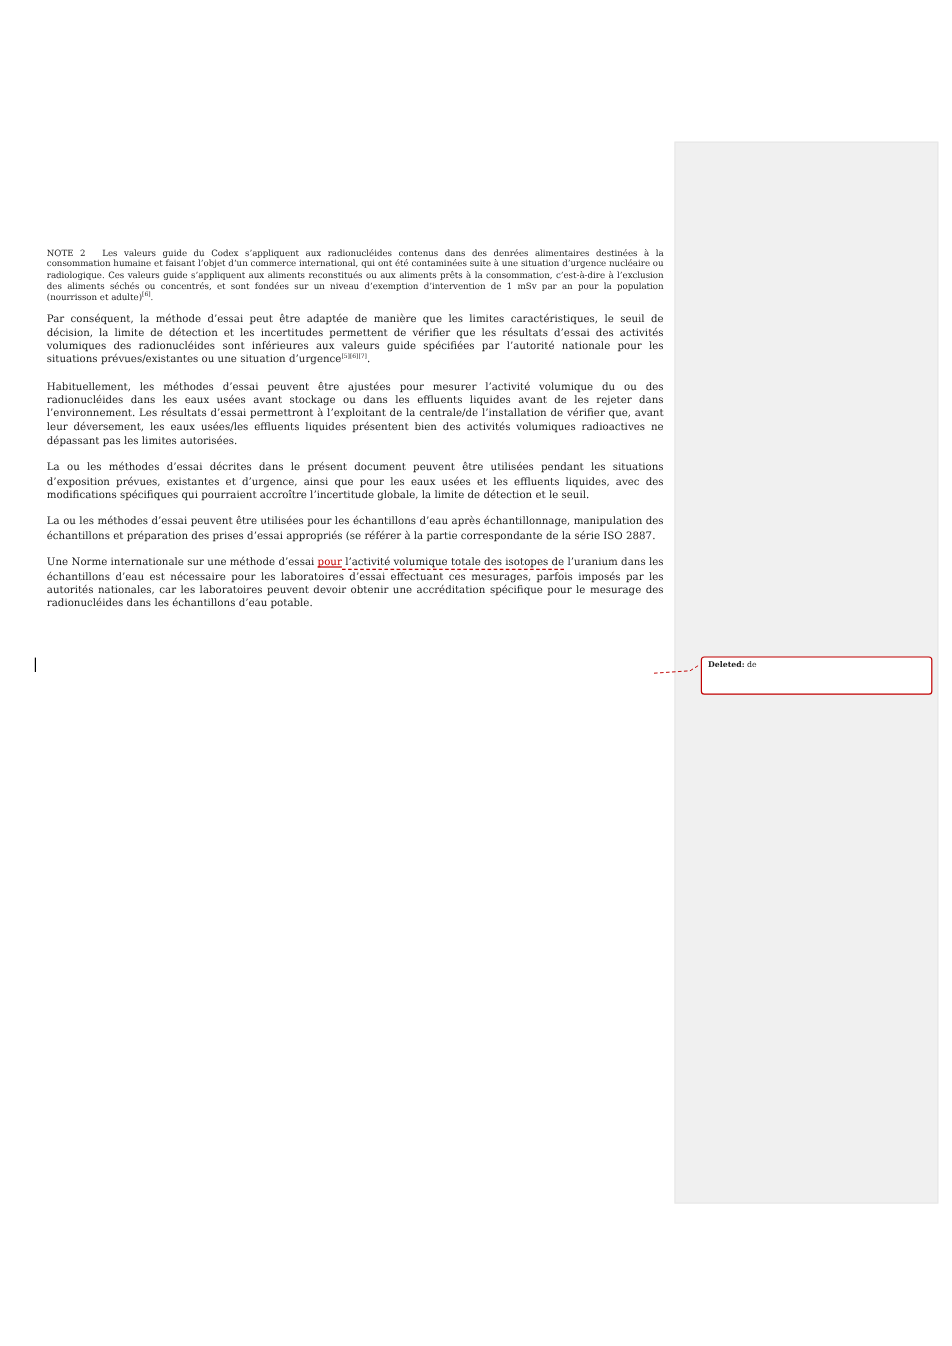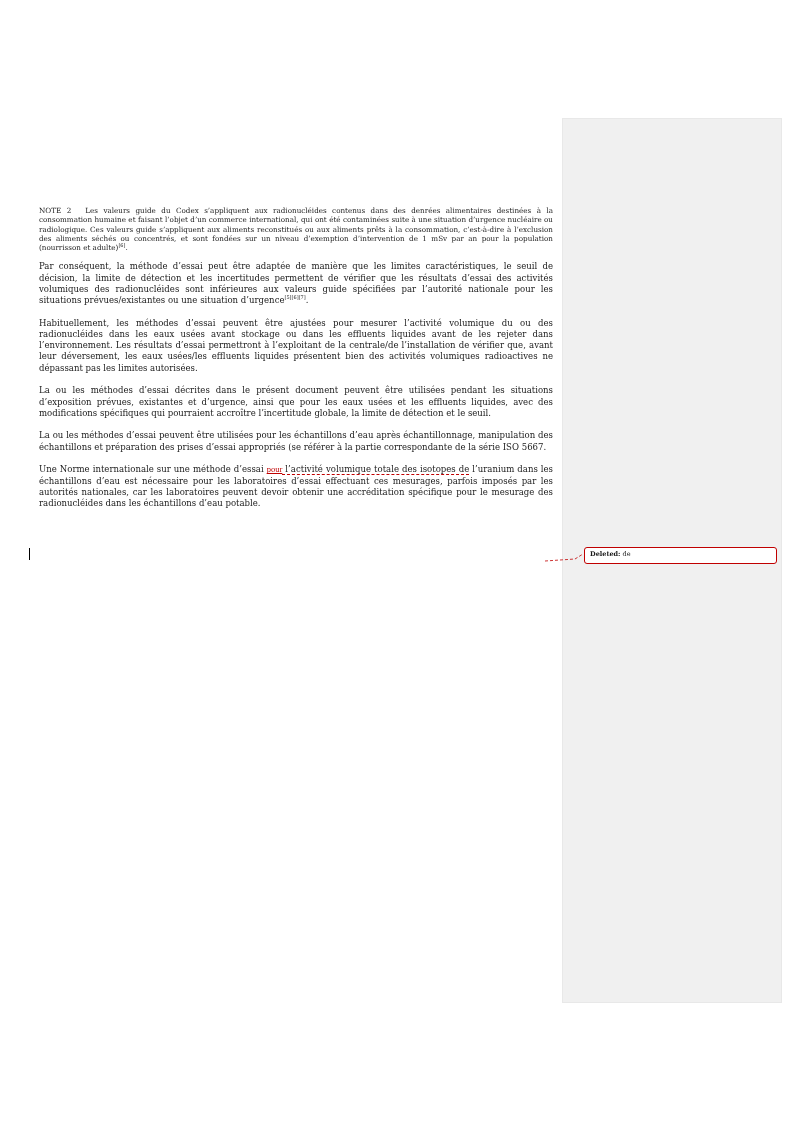--- a/index.html
+++ b/index.html
@@ -7,46 +7,46 @@
          font-family: "DejaVu Serif", "Liberation Serif", serif; color: #1a1a1a; }
   .page { position: absolute; left: 0; top: 0; width: 793px; height: 1122px; background: #fff; }
   .comment-pane { position: absolute; left: 562px; top: 118px; width: 220px; height: 885px;
                   background: #f0f0f0; border: 1px solid #e8e8e8; box-sizing: border-box; }
   .body-text { position: absolute; left: 39px; top: 206px; width: 514px; }
   p { margin: 0; text-align: justify; }
   .note { font-size: 7.2px; line-height: 9.3px; margin-bottom: 9px; }
   .note .label { margin-right: 14px; }
   .para { font-size: 8.55px; line-height: 11.2px; margin-bottom: 11.5px; }
   sup { font-size: 5px; line-height: 0; vertical-align: super; }
-  .ins { color: #c00000; text-decoration: underline; font-family: Liberation Serif, serif; }
+  .ins { color: #c00000; text-decoration: underline; }
   .dashed-link { border-bottom: 1px dashed #c00000; }
   .change-bar { position: absolute; left: 29px; top: 548px; width: 1px; height: 12px; background: #000; }
   .leader { position: absolute; left: 545px; top: 553px; width: 38px; height: 9px; }
-  .balloon { position: absolute; left: 584px; top: 547px; width: 193px; height: 17px;
+  .balloon { position: absolute; left: 584px; top: 547px; width: 193px; height: 32px;
              border: 1px solid #c00000; border-radius: 3px; background: #fff; box-sizing: border-box;
              font-size: 6.5px; line-height: 13px; padding-left: 5px; }
   .balloon b { font-weight: bold; }
 </style>
 </head>
 <body>
 
 <div class="page">
 
   <div class="comment-pane"></div>
 
   <div class="body-text">
     <p class="note"><span class="label">NOTE 2</span><span>Les valeurs guide du Codex s’appliquent aux radionucléides contenus dans des denrées alimentaires destinées à la consommation humaine et faisant l’objet d’un commerce international, qui ont été contaminées suite à une situation d’urgence nucléaire ou radiologique. Ces valeurs guide s’appliquent aux aliments reconstitués ou aux aliments prêts à la consommation, c’est-à-dire à l’exclusion des aliments séchés ou concentrés, et sont fondées sur un niveau d’exemption d’intervention de 1 mSv par an pour la population (nourrisson et adulte)</span><sup>[6]</sup><span>.</span></p>
 
     <p class="para"><span>Par conséquent, la méthode d’essai peut être adaptée de manière que les limites caractéristiques, le seuil de décision, la limite de détection et les incertitudes permettent de vérifier que les résultats d’essai des activités volumiques des radionucléides sont inférieures aux valeurs guide spécifiées par l’autorité nationale pour les situations prévues/existantes ou une situation d’urgence</span><sup>[5][6][7]</sup><span>.</span></p>
 
     <p class="para">Habituellement, les méthodes d’essai peuvent être ajustées pour mesurer l’activité volumique du ou des radionucléides dans les eaux usées avant stockage ou dans les effluents liquides avant de les rejeter dans l’environnement. Les résultats d’essai permettront à l’exploitant de la centrale/de l’installation de vérifier que, avant leur déversement, les eaux usées/les effluents liquides présentent bien des activités volumiques radioactives ne dépassant pas les limites autorisées.</p>
 
     <p class="para">La ou les méthodes d’essai décrites dans le présent document peuvent être utilisées pendant les situations d’exposition prévues, existantes et d’urgence, ainsi que pour les eaux usées et les effluents liquides, avec des modifications spécifiques qui pourraient accroître l’incertitude globale, la limite de détection et le seuil.</p>
 
-    <p class="para">La ou les méthodes d’essai peuvent être utilisées pour les échantillons d’eau après échantillonnage, manipulation des échantillons et préparation des prises d’essai appropriés (se référer à la partie correspondante de la série ISO 5667.</p>
+    <p class="para">La ou les méthodes d’essai peuvent être utilisées pour les échantillons d’eau après échantillonnage, manipulation des échantillons et préparation des prises d’essai appropriés (se référer à la partie correspondante de la série ISO 2887.</p>
 
     <p class="para"><span>Une Norme internationale sur une méthode d’essai </span><span class="ins">pour</span><span class="dashed-link"> l’activité volumique totale des isotopes de</span><span> l’uranium dans les échantillons d’eau est nécessaire pour les laboratoires d’essai effectuant ces mesurages, parfois imposés par les autorités nationales, car les laboratoires peuvent devoir obtenir une accréditation spécifique pour le mesurage des radionucléides dans les échantillons d’eau potable.</span></p>
 
   </div>
 
   <div class="change-bar"></div>
 
   <svg class="leader" viewBox="0 0 38 9">
     <path d="M0 8 L30 6 L38 1" fill="none" stroke="#c00000" stroke-width="0.8" stroke-dasharray="3,2"></path>
   </svg>

